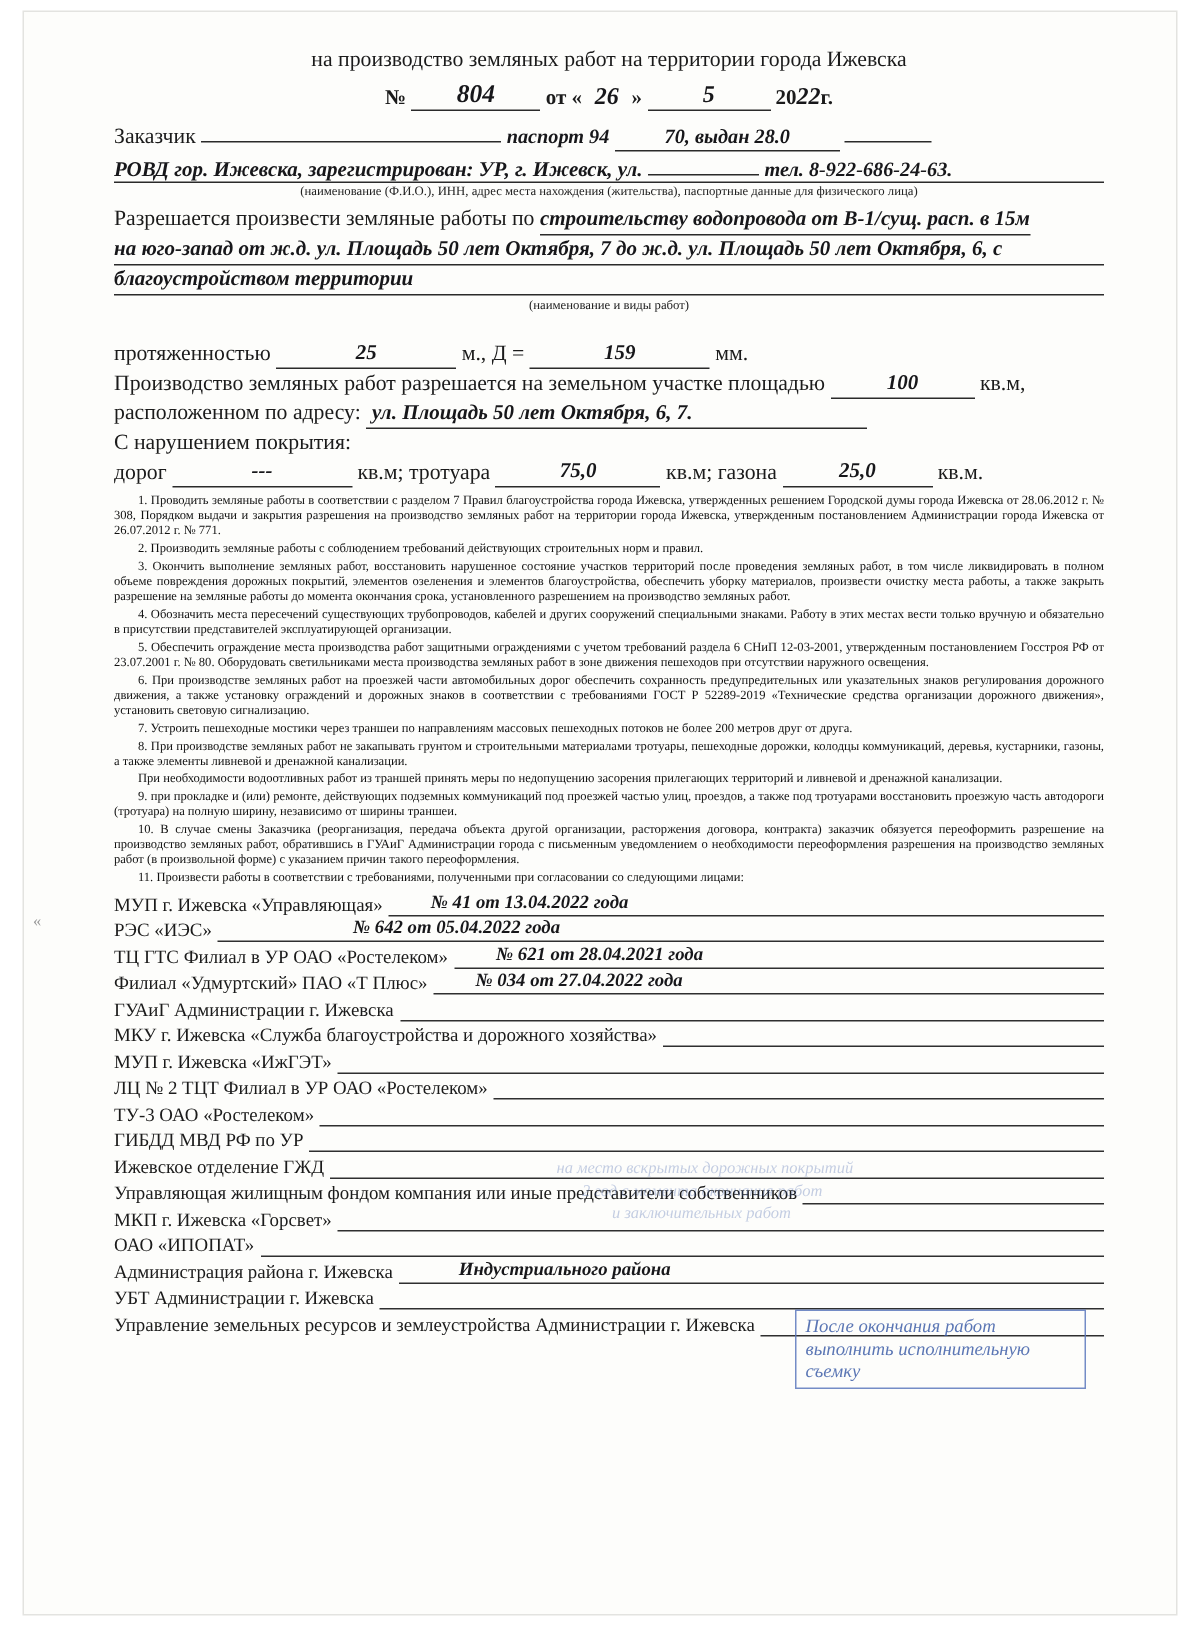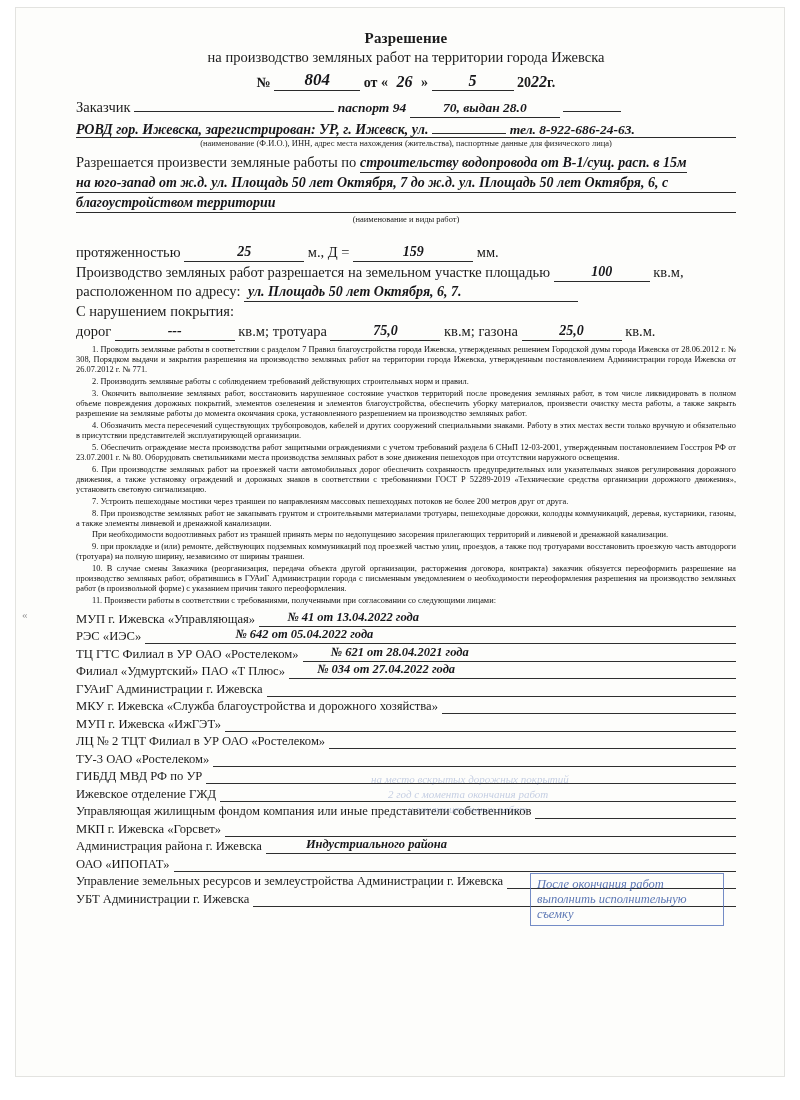--- a/index.html
+++ b/index.html
@@ -140,21 +140,20 @@
   }
 </style>
 </head>
 <body>
 
 <div class="page">
   <div class="sheet">
     <div class="edge-mark">«</div>
     <div class="content">
 
-      <div class="title1">Разрешение</div>
       <div class="title2">на производство земляных работ на территории города Ижевска</div>
 
       <div class="numline">
         <span class="lbl">№</span>
         <span class="u hand" style="width:86px;font-size:17px;">804</span>
         <span class="lbl">от «</span>
         <span class="hand" style="display:inline-block;width:26px;text-align:center;font-size:16px;">26</span>
         <span class="lbl">»</span>
         <span class="u hand" style="width:82px;font-size:16px;">5</span>
         <span class="lbl">20</span><span class="hand" style="font-size:16px;">22</span><span class="lbl">г.</span>
@@ -305,39 +304,39 @@
               <span class="hw hand"></span>
             </span>
         </div>
         <div class="orgrow">
           <span class="orgname">МКП г. Ижевска «Горсвет»</span>
           <span class="orgfill">
               <span class="hw hand"></span>
             </span>
         </div>
         <div class="orgrow">
+          <span class="orgname">ОАО «ИПОПАТ»</span>
+          <span class="orgfill">
+              <span class="hw hand"></span>
+            </span>
+        </div>
+        <div class="orgrow">
           <span class="orgname">Администрация района г. Ижевска</span>
           <span class="orgfill">
               <span class="hw hand" style="left:40px;">Индустриального  района</span>
             </span>
         </div>
         <div class="orgrow">
-          <span class="orgname">ОАО «ИПОПАТ»</span>
+          <span class="orgname">УБТ Администрации г. Ижевска</span>
           <span class="orgfill">
               <span class="hw hand"></span>
             </span>
         </div>
         <div class="orgrow">
           <span class="orgname">Управление земельных ресурсов и землеустройства Администрации г. Ижевска</span>
-          <span class="orgfill">
-              <span class="hw hand"></span>
-            </span>
-        </div>
-        <div class="orgrow">
-          <span class="orgname">УБТ Администрации г. Ижевска</span>
           <span class="orgfill">
               <span class="hw hand"></span>
             </span>
         </div>
       </div>
 
     </div>
 
     <div class="stamp" style="left:355px; top:765px; font-size:11px; opacity:.30;">на место вскрытых дорожных покрытий</div>
     <div class="stamp" style="left:372px; top:780px; font-size:11px; opacity:.30;">2 год с момента окончания работ</div>

